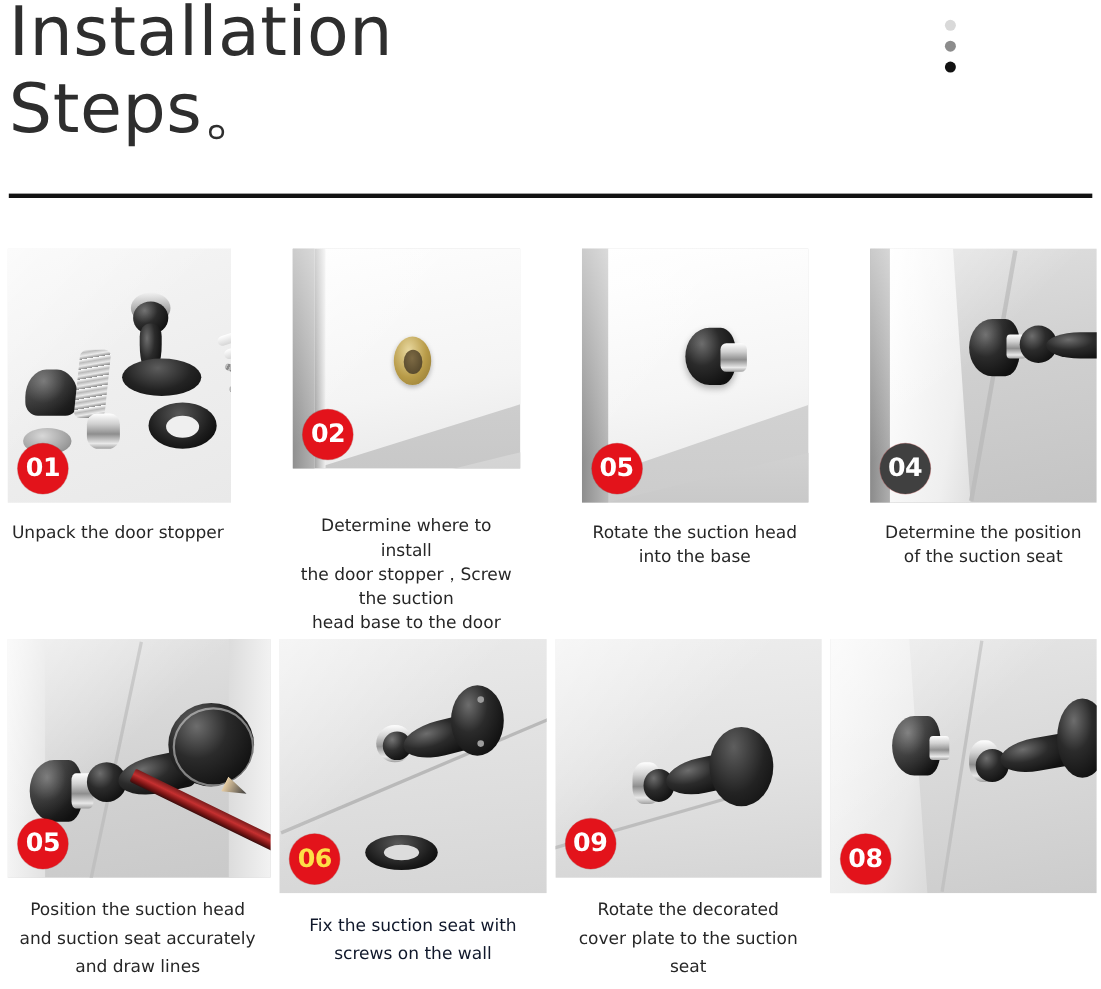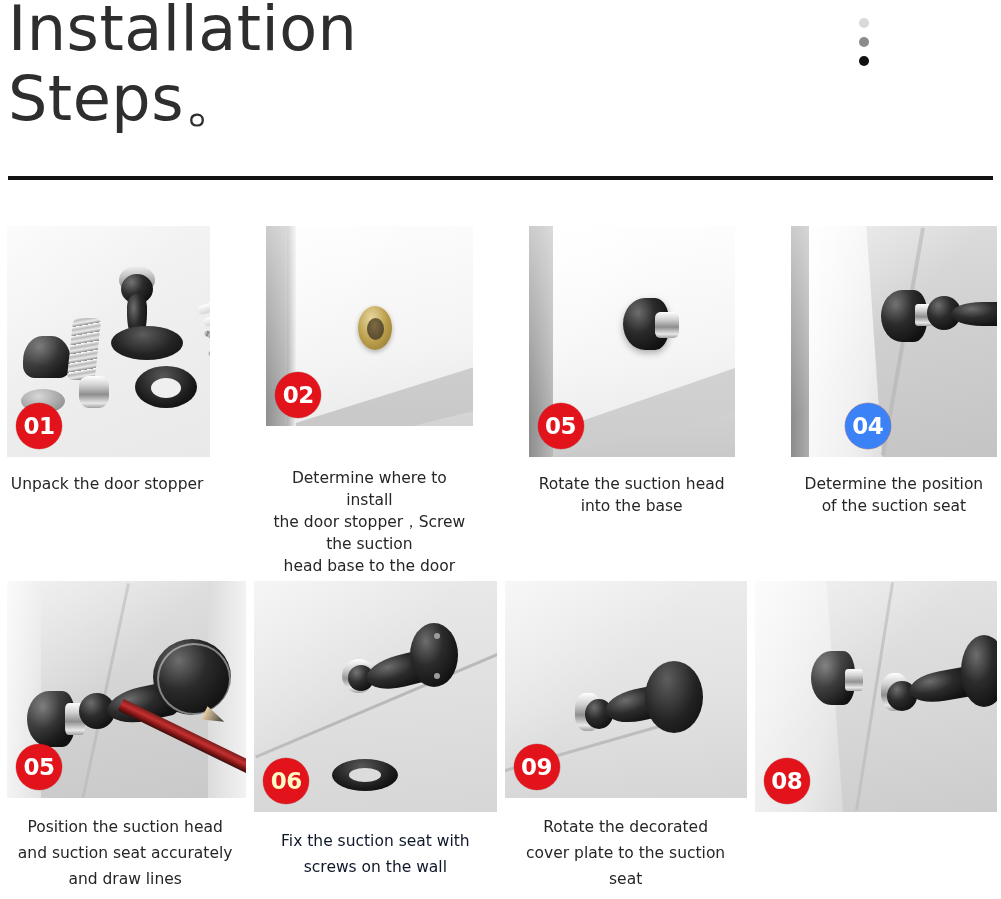--- a/index.html
+++ b/index.html
@@ -282,21 +282,21 @@
           <div class="part-black" style="left:90px;top:64px;width:46px;height:52px;
                       border-radius:46% 28% 28% 46% / 50% 42% 42% 50%;"></div>
           <div class="part-chrome" style="left:124px;top:78px;width:18px;height:22px;border-radius:18%;"></div>
 
           <div class="part-black" style="left:136px;top:70px;width:34px;height:34px;border-radius:50%;"></div>
           <div class="part-black" style="left:160px;top:76px;width:62px;height:24px;
                       border-radius:50% 10% 10% 50% / 50% 40% 40% 50%;"></div>
           <div class="part-black" style="left:208px;top:58px;width:36px;height:58px;border-radius:50%;"></div>
           <div class="sheen"></div>
         </div>
-        <div class="step-badge" style="background: #3b82f6; color: rgb(255, 255, 255); margin-left: 45px;">04</div>
+        <div class="step-badge" style="background: #404040; color: rgb(255, 255, 255);">04</div>
       </div>
       <div class="step-caption" style="color: rgb(38, 38, 38);">Determine the position
 of the suction seat</div>
     </div>
   </div>
 
   <div class="step-row row-bottom">
 
     <div class="step-cell first">
       <div class="step-photo">
@@ -340,21 +340,21 @@
                       border-radius:50% 12% 12% 50% / 50% 40% 40% 50%;transform:rotate(-14deg);"></div>
           <div class="part-black" style="left:156px;top:42px;width:48px;height:64px;border-radius:50%;"></div>
           <div style="position:absolute;left:180px;top:52px;width:6px;height:6px;border-radius:50%;background:#9d9d9d;"></div>
           <div style="position:absolute;left:180px;top:92px;width:6px;height:6px;border-radius:50%;background:#9d9d9d;"></div>
 
           <div class="ring" style="left:78px;top:178px;width:66px;height:32px;
                       background:radial-gradient(ellipse at 45% 25%,#585858,#1c1c1c 60%,#000 100%);"></div>
           <div class="ring" style="left:95px;top:187px;width:32px;height:14px;background:#dcdcdc;"></div>
           <div class="sheen"></div>
         </div>
-        <div class="step-badge" style="background: rgb(227, 19, 27); color: #fef9c3;">06</div>
+        <div class="step-badge" style="background: rgb(227, 19, 27); color: #fde047;">06</div>
       </div>
       <div class="step-caption" style="color: #0f172a;">Fix the suction seat with
 screws on the wall</div>
     </div>
 
     <div class="step-cell">
       <div class="step-photo">
         <div class="scene" style="background:linear-gradient(175deg,#ededed 0%,#e2e2e2 55%,#d5d5d5 100%);">
           <div class="fill" style="left:-20px;top:168px;width:180px;height:3px;background:#bdbdbd;transform:rotate(-16deg);"></div>
           <div class="part-chrome" style="left:70px;top:112px;width:26px;height:38px;border-radius:40%;"></div>

